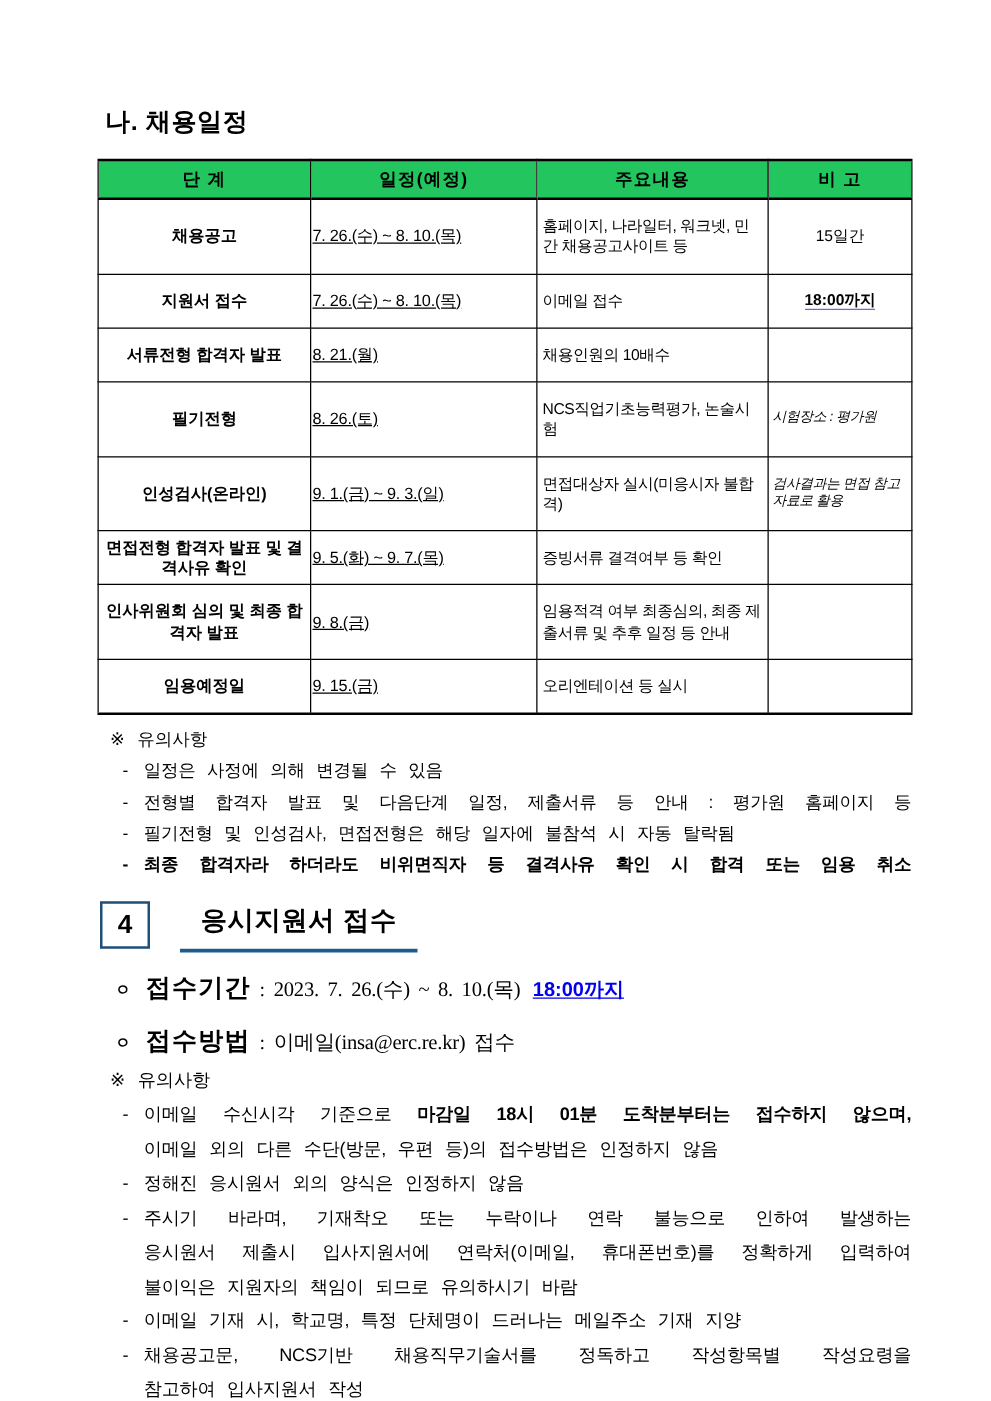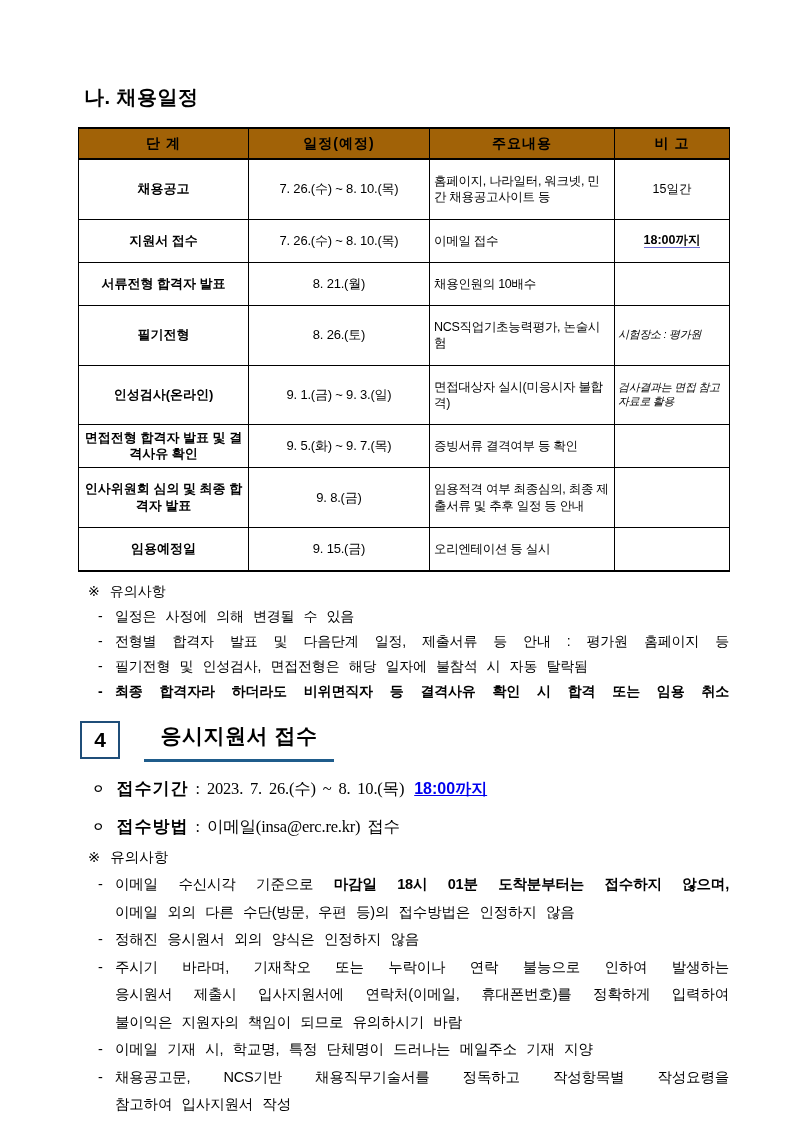--- a/index.html
+++ b/index.html
@@ -14,25 +14,25 @@
   
   .sec-b-title{font-size:20px;font-weight:bold;margin:0 0 16px 6px;letter-spacing:.5px;}
 
   
   table.sched{
     border-collapse:collapse;table-layout:fixed;width:651px;
     border-top:2.5px solid #000;border-bottom:2.5px solid #000;
   }
   table.sched th,table.sched td{border:1px solid #000;overflow:hidden;}
   table.sched thead th{
-    background:#a16207;height:27px;font-size:14px;font-weight:bold;
+    background:#22c55e;height:27px;font-size:14px;font-weight:bold;
     border-bottom:2.5px solid #000;text-align:center;letter-spacing:1px;
   }
   td.stage{font-weight:bold;text-align:center;font-size:13px;line-height:1.25;padding:2px 4px;}
-  td.sched-c{text-align:center;font-size:13px;letter-spacing:-0.2px;}
+  td.sched-c{text-align:left;font-size:13px;letter-spacing:-0.2px;text-decoration:underline;}
   td.cont{font-size:12.5px;text-align:left;padding:13px 4px;line-height:1.3;letter-spacing:-0.3px;margin-top:41px;}
   td.note{font-size:12.5px;text-align:center;margin-top:20px;}
   td.note.small{font-size:11px;text-align:left;padding:1px 3px;line-height:1.25;letter-spacing:-0.3px;font-style:italic;}
   .deadline-table{font-weight:bold;border-bottom:1.5px solid #6b6bd6;padding-bottom:0px;}
 
   
   .note-block{margin-top:7px;font-size:14px;}
   .note-head{display:flex;padding-left:10px;line-height:25px;gap:10px;}
   .nitem{display:flex;padding-left:20px;line-height:25px;}
   .nitem .dash{width:17px;flex:none;}
@@ -53,21 +53,21 @@
   }
   .sec4-title{
     margin-left:24px;min-width:162px;text-align:center;
     font-size:21px;font-weight:bold;letter-spacing:.5px;
     border-bottom:3.5px solid #1f5c8b;padding:1px 14px 9px 14px;
   }
 
   
   .kv{display:flex;align-items:baseline;margin-top:15px;padding-left:14px;}
   .kv .bullet{font-size:12.5px;font-weight:bold;margin-right:12px;position:relative;top:-1px;}
-  .kv .label{font-weight:bold;font-size:17px;letter-spacing:1px;}
+  .kv .label{font-weight:bold;font-size:20px;letter-spacing:1px;}
   .kv .sep{margin:0 7px;font-family:"Liberation Serif",serif;font-size:16px;}
   .kv .value{font-family:"Liberation Serif",serif;font-size:16.5px;word-spacing:3px;letter-spacing:-0.2px;}
   .deadline-link{
     color:#0000ee;font-weight:bold;font-size:16px;margin-left:10px;
     text-decoration:underline;font-family:"Liberation Sans","DejaVu Sans",sans-serif;
   }
 </style>
 </head>
 <body>
 

